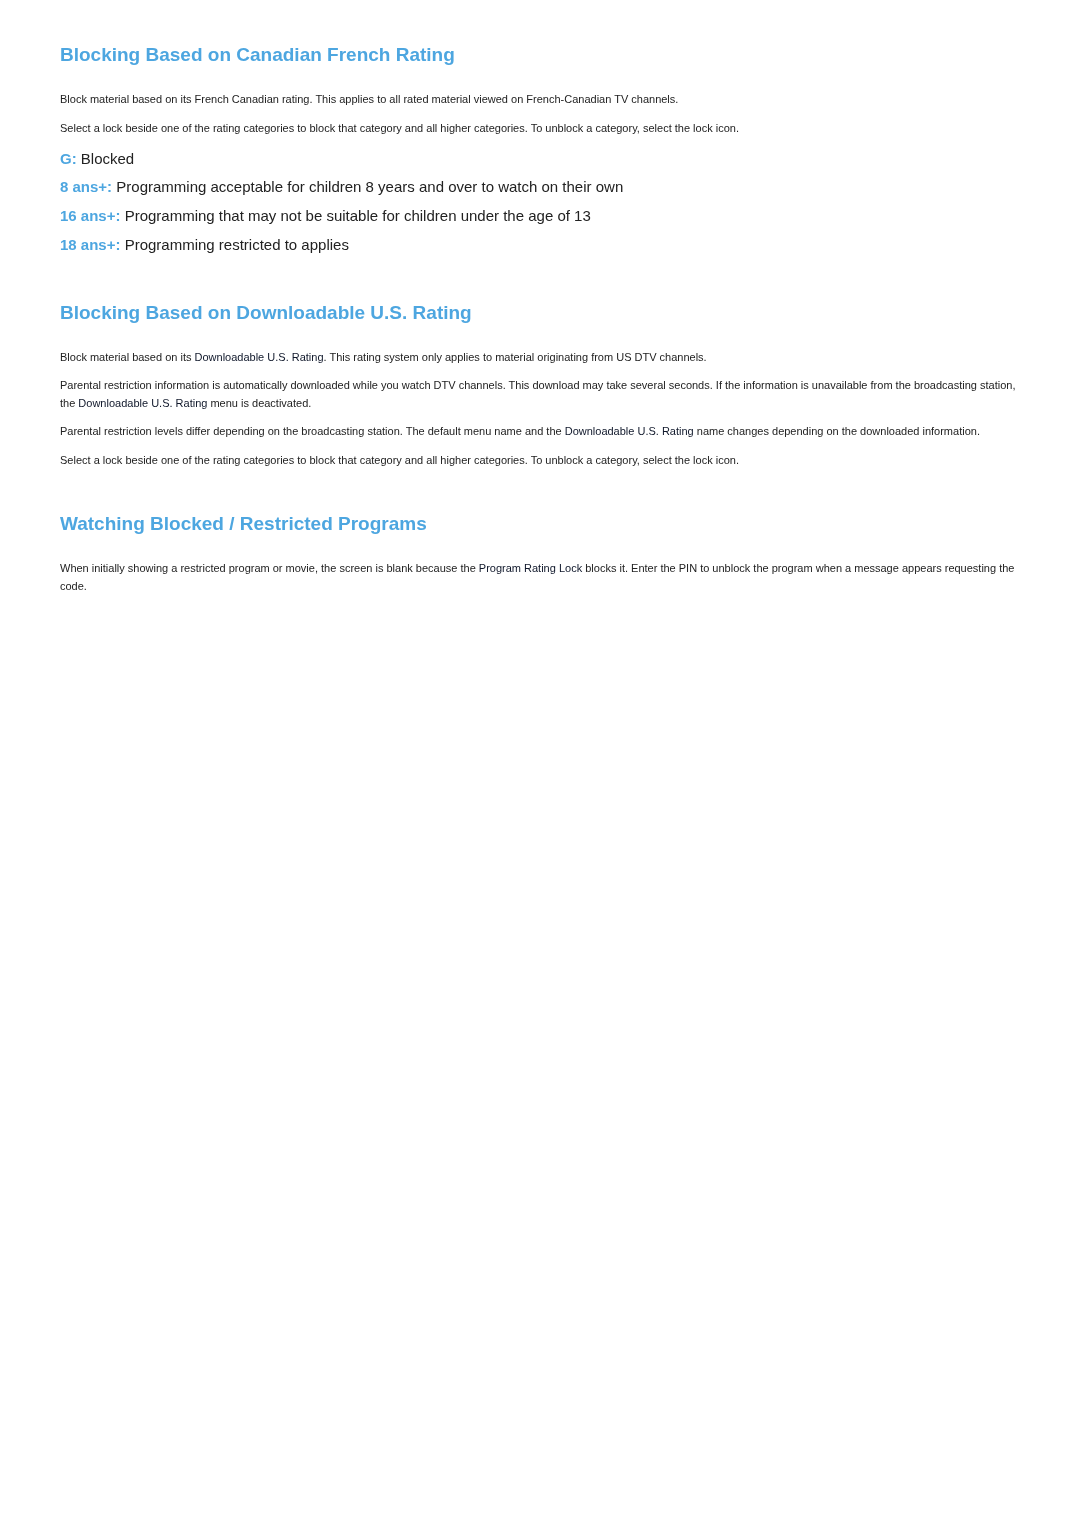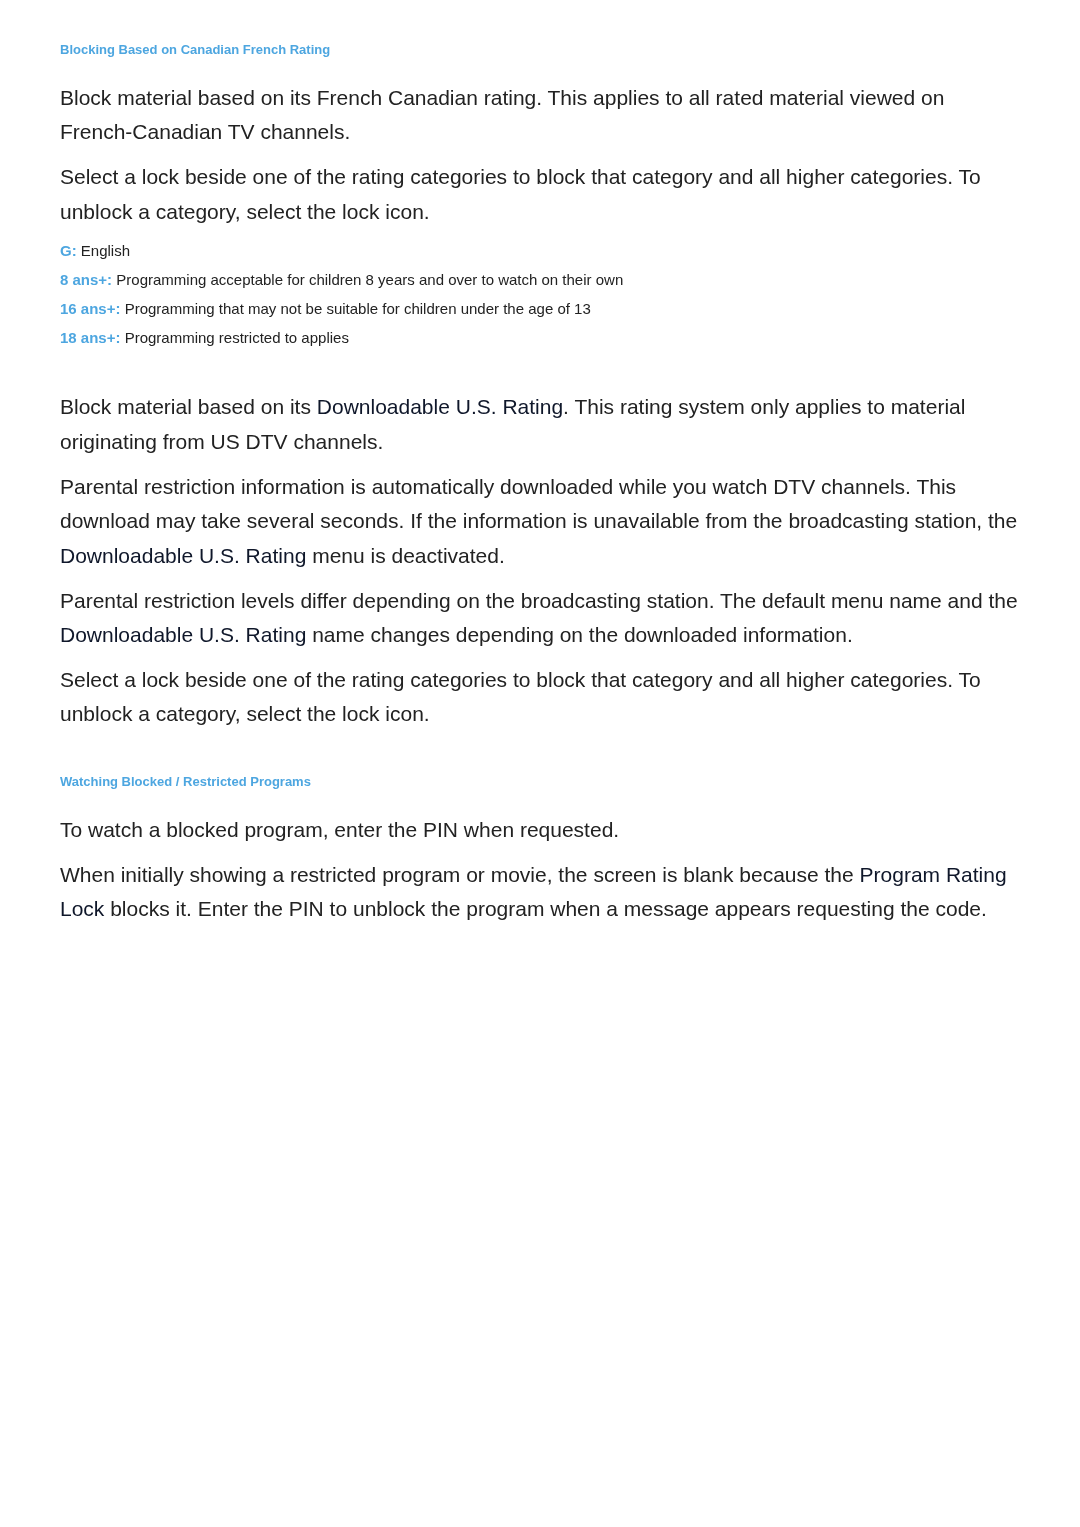--- a/index.html
+++ b/index.html
@@ -17,30 +17,30 @@
       padding: 40px 60px;
       max-width: 1080px;
     }
 
     .section {
       margin-bottom: 40px;
     }
 
     .section-title {
       color: #4da6e0;
-      font-size: 13px;
+      font-size: 19px;
       font-weight: bold;
       margin-bottom: 14px;
       padding-bottom: 6px;
     }
 
     .section-body p {
       margin-bottom: 10px;
       color: #222222;
-      font-size: 21px;
+      font-size: 11px;
       line-height: 1.65;
     }
 
     .rating-list {
       margin-top: 8px;
       margin-bottom: 8px;
     }
 
     .rating-item {
       margin-bottom: 4px;
@@ -63,60 +63,58 @@
 <div>
 
   <div class="section">
     <div class="section-title">Blocking Based on Canadian French Rating</div>
     <div class="section-body">
       <p>Block material based on its French Canadian rating. This applies to all rated material viewed on French-Canadian TV channels.</p>
       <p>Select a lock beside one of the rating categories to block that category and all higher categories. To unblock a category, select the lock icon.</p>
       <div class="rating-list">
         <div class="rating-item">
           <span class="rating-label">G:</span>
-          <span> English</span>
+          <span> Blocked</span>
         </div>
         <div class="rating-item">
           <span class="rating-label">8 ans+:</span>
           <span> Programming acceptable for children 8 years and over to watch on their own</span>
         </div>
         <div class="rating-item">
           <span class="rating-label">16 ans+:</span>
           <span> Programming that may not be suitable for children under the age of 13</span>
         </div>
         <div class="rating-item">
           <span class="rating-label">18 ans+:</span>
           <span> Programming restricted to applies</span>
         </div>
       </div>
     </div>
   </div>
 
   <div class="section">
+    <div class="section-title">Blocking Based on Downloadable U.S. Rating</div>
     <div class="section-body">
       <p>
         Block material based on its <span class="link-text">Downloadable U.S. Rating</span>. This rating system only applies to material originating from US DTV channels.
       </p>
       <p>
         Parental restriction information is automatically downloaded while you watch DTV channels. This download may take several seconds. If the information is unavailable from the broadcasting station, the <span class="link-text">Downloadable U.S. Rating</span> menu is deactivated.
       </p>
       <p>
         Parental restriction levels differ depending on the broadcasting station. The default menu name and the <span class="link-text">Downloadable U.S. Rating</span> name changes depending on the downloaded information.
       </p>
       <p>
         Select a lock beside one of the rating categories to block that category and all higher categories. To unblock a category, select the lock icon.
       </p>
     </div>
   </div>
 
   <div class="section">
     <div class="section-title">Watching Blocked / Restricted Programs</div>
     <div class="section-body">
       <p>
-        To watch a blocked program, enter the PIN when requested.
-      </p>
-      <p>
         When initially showing a restricted program or movie, the screen is blank because the <span class="link-text">Program Rating Lock</span> blocks it. Enter the PIN to unblock the program when a message appears requesting the code.
       </p>
     </div>
   </div>
 
 </div>
 
 </body></html>

